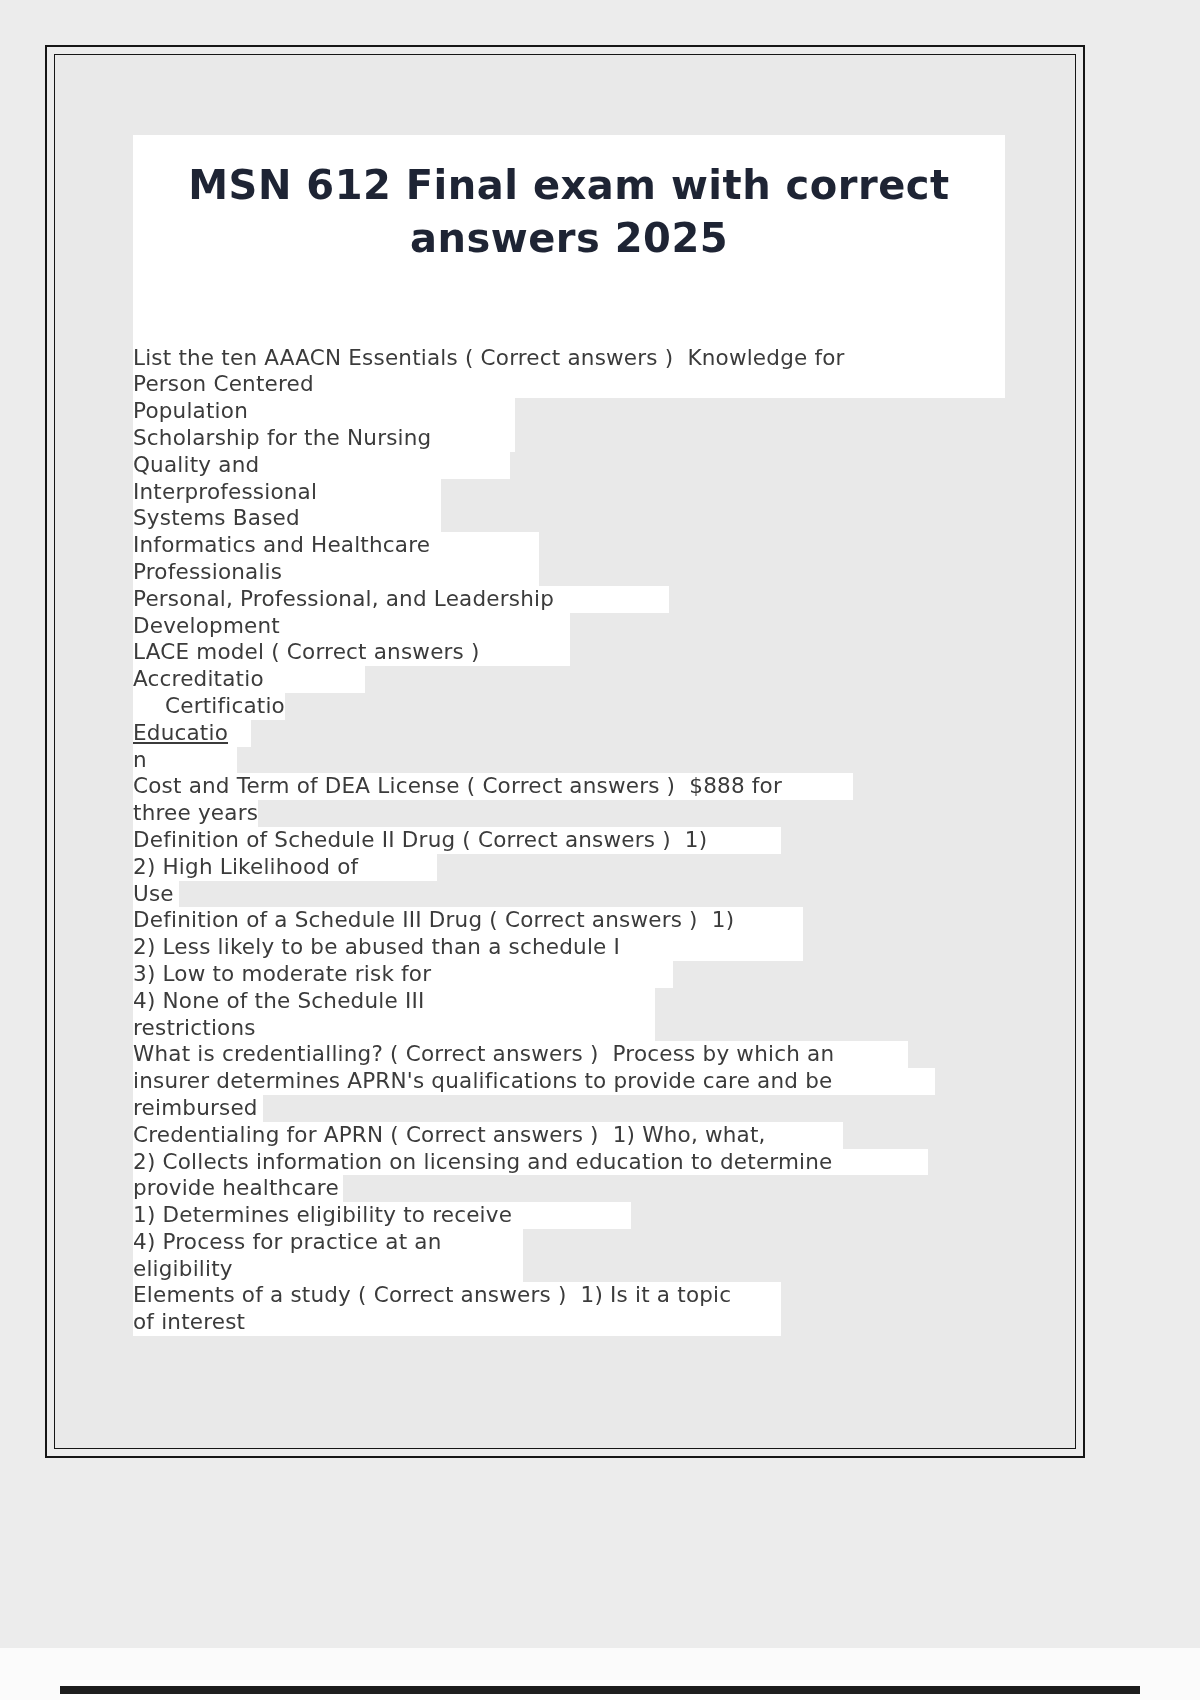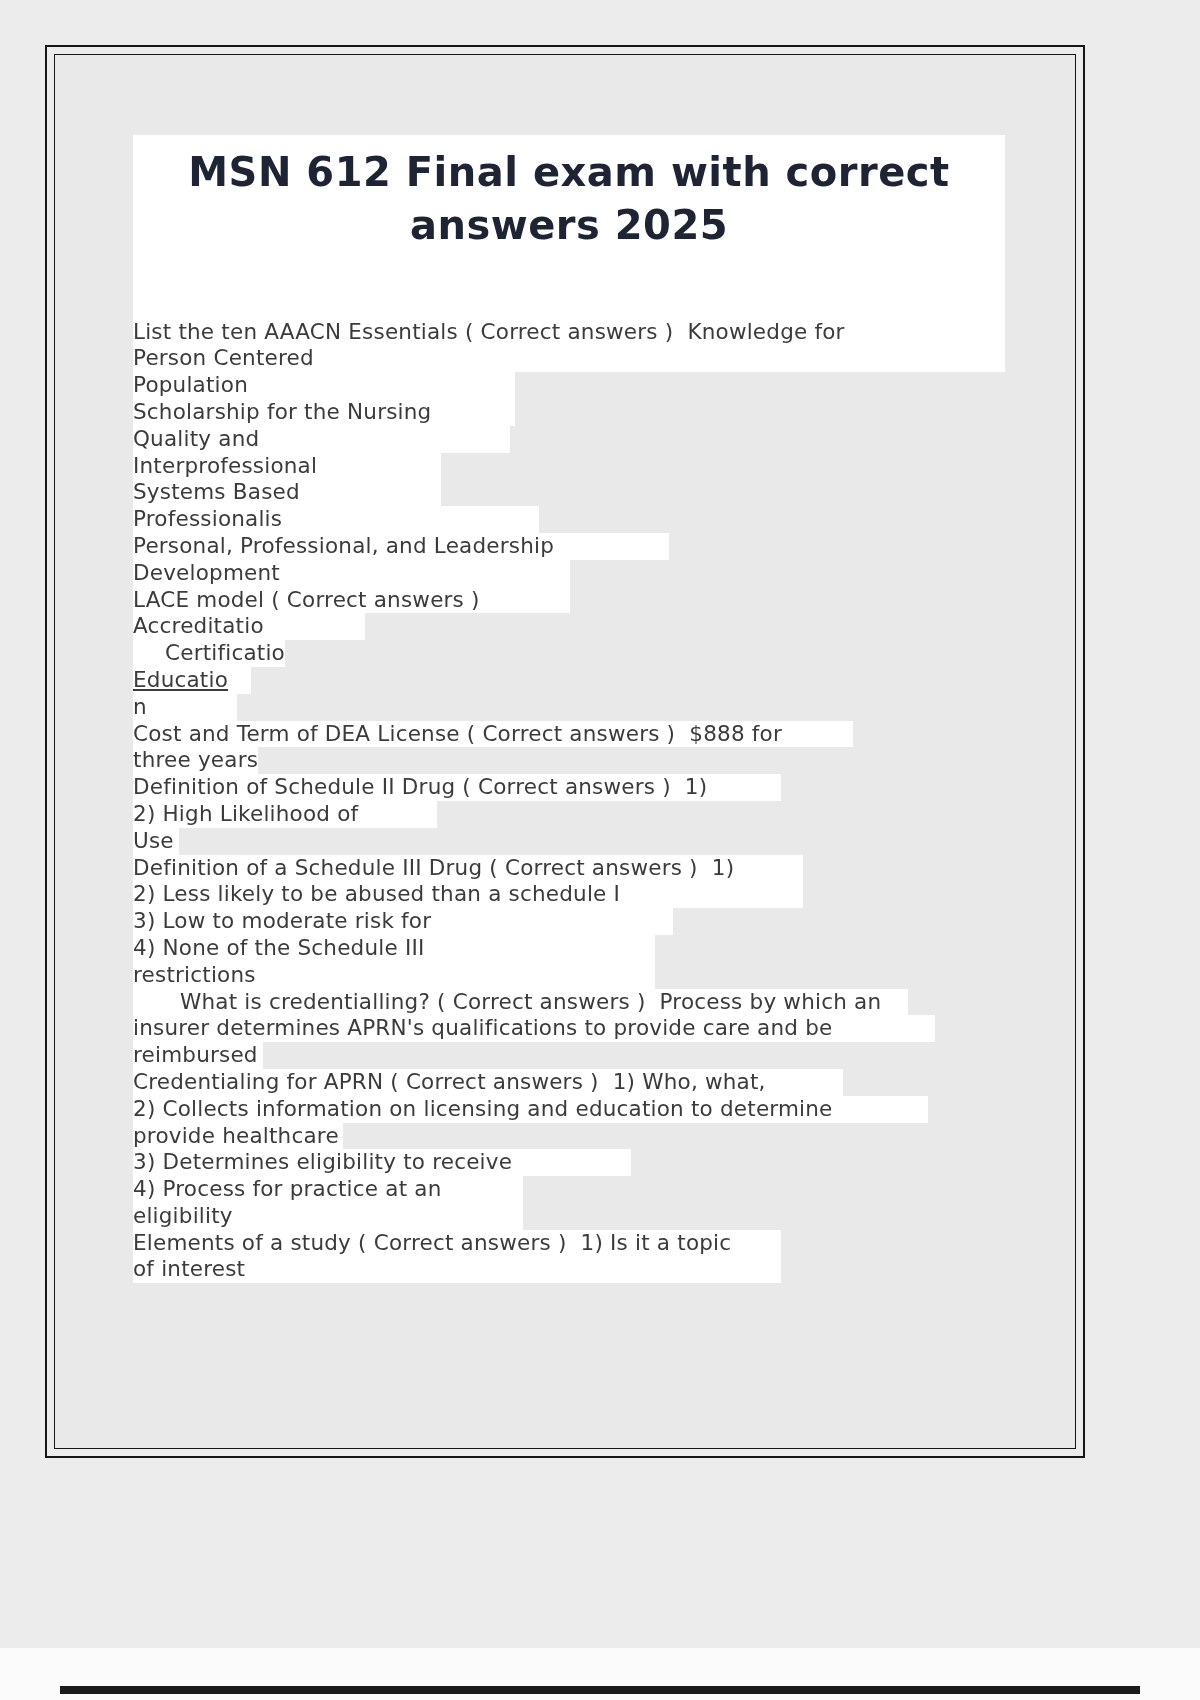--- a/index.html
+++ b/index.html
@@ -36,21 +36,21 @@
   .content {
     padding: 80px 0 0 78px;
   }
   .title-block {
     background: #ffffff;
     width: 872px;
     box-sizing: border-box;
     padding: 8px 14px 64px 14px;
   }
   h1.doc-title {
-    margin: 3px;
+    margin: 16px;
     font-size: 40px;
     line-height: 1.32;
     font-weight: bold;
     text-align: center;
     color: #1e2434;
     letter-spacing: 0.5px;
   }
   .doc-body {
     font-size: 21.5px;
     color: #3b3b3b;
@@ -100,45 +100,46 @@
         </div>
 
         <div class="doc-body">
             <div class="line"><span class="hl" style="min-width: 872px;">List the ten AAACN Essentials ( Correct answers )  Knowledge for</span></div>
             <div class="line"><span class="hl" style="min-width: 872px;">Person Centered</span></div>
             <div class="line"><span class="hl" style="min-width: 382px;">Population</span></div>
             <div class="line"><span class="hl" style="min-width: 382px;">Scholarship for the Nursing</span></div>
             <div class="line"><span class="hl" style="min-width: 377px;">Quality and</span></div>
             <div class="line"><span class="hl" style="min-width: 308px;">Interprofessional</span></div>
             <div class="line"><span class="hl" style="min-width: 308px;">Systems Based</span></div>
+            <div class="line"><span class="hl" style="min-width: 406px;">Informatics and Healthcare</span></div>
             <div class="line"><span class="hl" style="min-width: 406px;">Professionalis</span></div>
             <div class="line"><span class="hl" style="min-width: 536px;">Personal, Professional, and Leadership</span></div>
             <div class="line"><span class="hl" style="min-width: 437px;">Development</span></div>
             <div class="line"><span class="hl" style="min-width: 437px;">LACE model ( Correct answers )</span></div>
             <div class="line"><span class="hl" style="min-width: 232px;">Accreditatio</span></div>
             <div class="line"><span class="hl" style="min-width: 128px; padding-left: 32px;">Certificatio</span></div>
             <div class="line"><span class="hl" style="min-width: 118px; text-decoration: underline;">Educatio</span></div>
             <div class="line"><span class="hl" style="min-width: 104px;">n</span></div>
             <div class="line"><span class="hl" style="min-width: 720px;">Cost and Term of DEA License ( Correct answers )  $888 for</span></div>
             <div class="line"><span class="hl" style="min-width: 120px;">three years</span></div>
             <div class="line"><span class="hl" style="min-width: 648px;">Definition of Schedule II Drug ( Correct answers )  1)</span></div>
             <div class="line"><span class="hl" style="min-width: 304px;">2) High Likelihood of</span></div>
             <div class="line"><span class="hl" style="min-width: 46px;">Use</span></div>
             <div class="line"><span class="hl" style="min-width: 670px;">Definition of a Schedule III Drug ( Correct answers )  1)</span></div>
             <div class="line"><span class="hl" style="min-width: 670px;">2) Less likely to be abused than a schedule I</span></div>
             <div class="line"><span class="hl" style="min-width: 540px;">3) Low to moderate risk for</span></div>
             <div class="line"><span class="hl" style="min-width: 522px;">4) None of the Schedule III</span></div>
             <div class="line"><span class="hl" style="min-width: 522px;">restrictions</span></div>
-            <div class="line"><span class="hl" style="min-width: 775px; padding-left: 47px;">What is credentialling? ( Correct answers )  Process by which an</span></div>
+            <div class="line"><span class="hl" style="min-width: 775px;">What is credentialling? ( Correct answers )  Process by which an</span></div>
             <div class="line"><span class="hl" style="min-width: 802px;">insurer determines APRN's qualifications to provide care and be</span></div>
             <div class="line"><span class="hl" style="min-width: 130px;">reimbursed</span></div>
             <div class="line"><span class="hl" style="min-width: 710px;">Credentialing for APRN ( Correct answers )  1) Who, what,</span></div>
             <div class="line"><span class="hl" style="min-width: 795px;">2) Collects information on licensing and education to determine</span></div>
             <div class="line"><span class="hl" style="min-width: 210px;">provide healthcare</span></div>
-            <div class="line"><span class="hl" style="min-width: 498px;">3) Determines eligibility to receive</span></div>
+            <div class="line"><span class="hl" style="min-width: 498px;">1) Determines eligibility to receive</span></div>
             <div class="line"><span class="hl" style="min-width: 390px;">4) Process for practice at an</span></div>
             <div class="line"><span class="hl" style="min-width: 390px;">eligibility</span></div>
             <div class="line"><span class="hl" style="min-width: 648px;">Elements of a study ( Correct answers )  1) Is it a topic</span></div>
             <div class="line"><span class="hl" style="min-width: 648px;">of interest</span></div>
           </div>
 
       </div>
     </div>
   </div>
 

